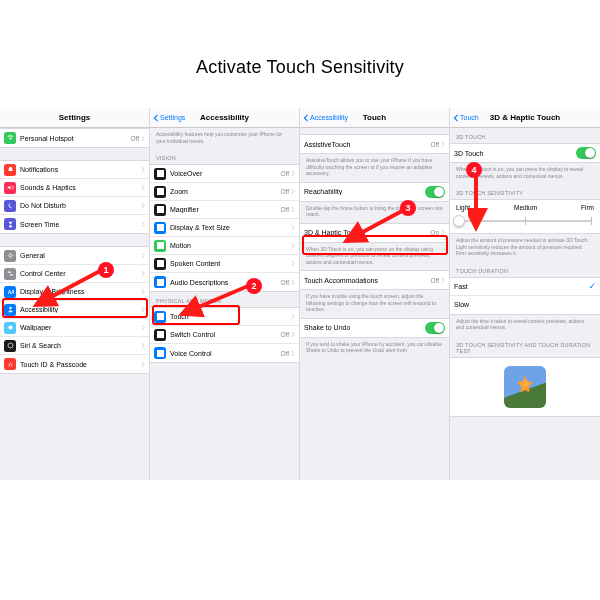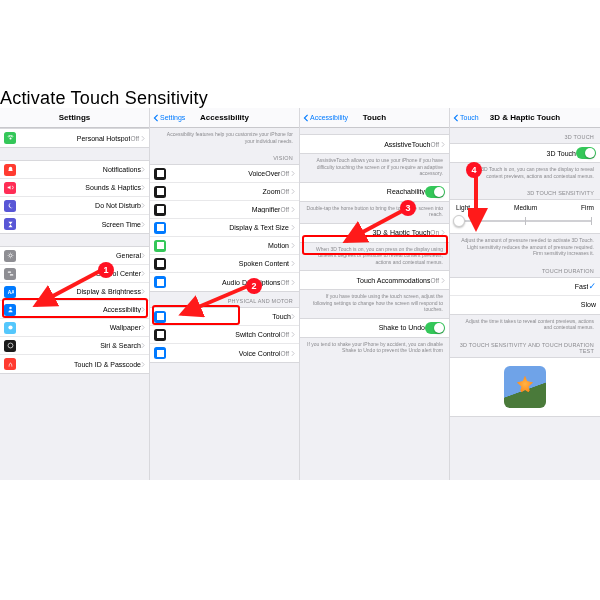--- a/index.html
+++ b/index.html
@@ -5,34 +5,34 @@
   * { box-sizing: border-box; margin: 0; padding: 0; }
   body {
     font-family: -apple-system, BlinkMacSystemFont, "Helvetica Neue", Arial, sans-serif;
     background: #fff;
     width: 600px;
     height: 600px;
     overflow: hidden;
     position: relative;
   }
   .title {
+    text-align: center;
     font-size: 18px;
     font-weight: 500;
-    padding: 88px 0 18px 0;
+    padding: 57px 0 18px 0;
     letter-spacing: 0.2px;
   }
   .panels {
     display: flex;
     position: absolute;
     top: 108px;
     left: 0;
     width: 556px;
     height: 372px;
     background: #86efac;
-    text-align: right;
   }
   .panel {
     flex: 0 0 150px;
     width: 150px;
     background: #f0f0f4;
     border-right: 1px solid #d8d8dc;
     font-size: 7px;
     overflow: hidden;
     position: relative;
   }

